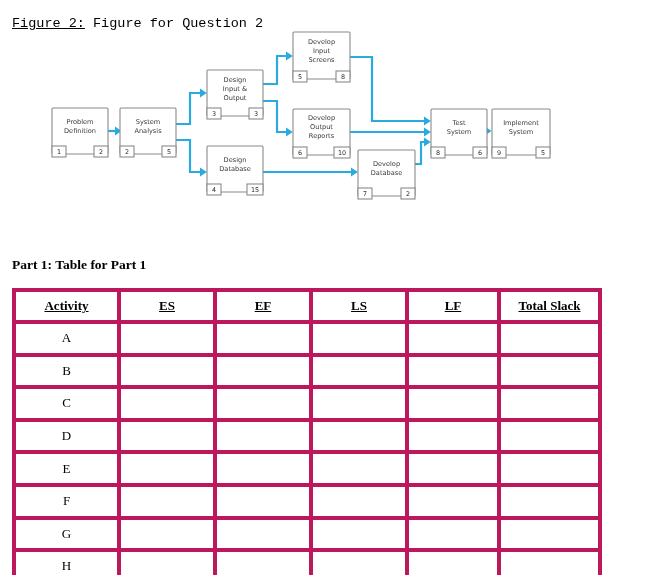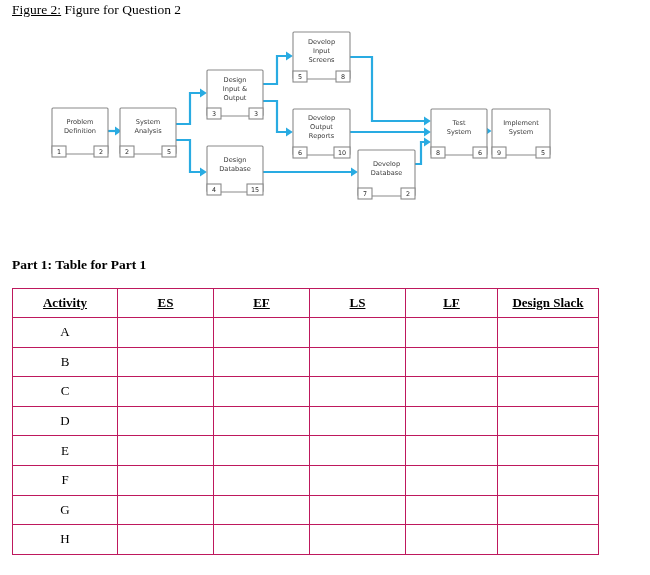--- a/index.html
+++ b/index.html
@@ -13,22 +13,22 @@
     position: relative;
     font-family: "Liberation Serif", serif;
     color: #000000;
     overflow: hidden;
   }
 
   
   #figure-caption {
     position: absolute;
     left: 12px;
-    top: 1px;
-    font-family: Liberation Serif, serif;
+    top: 15px;
+    font-family: Liberation Mono, monospace;
     font-size: 13.5px;
     line-height: 17px;
     white-space: nowrap;
   }
   #figure-caption .fig-label {
     text-decoration: underline;
   }
 
   
   #network-diagram {
@@ -94,21 +94,21 @@
     position: absolute;
     left: 12px;
     top: 288px;
     width: 586px;
     border-collapse: collapse;
     table-layout: fixed;
     font-family: "Liberation Serif", serif;
   }
   #part1-table th,
   #part1-table td {
-    border: 1px solid #be185d;
+    border: 4px solid #be185d;
     text-align: center;
     vertical-align: middle;
     padding: 0;
   }
   #part1-table th {
     height: 28px;
     font-size: 13px;
     font-weight: bold;
   }
   #part1-table th span {
@@ -280,21 +280,21 @@
       <col class="col-lf">
       <col class="col-slack">
   </colgroup>
   <thead>
     <tr>
       <th><span>Activity</span></th>
       <th><span>ES</span></th>
       <th><span>EF</span></th>
       <th><span>LS</span></th>
       <th><span>LF</span></th>
-      <th><span>Design Slack</span></th>
+      <th><span>Total Slack</span></th>
     </tr>
   </thead>
   <tbody>
     <tr>
       <td>A</td>
       <td></td>
       <td></td>
       <td></td>
       <td></td>
       <td></td>

